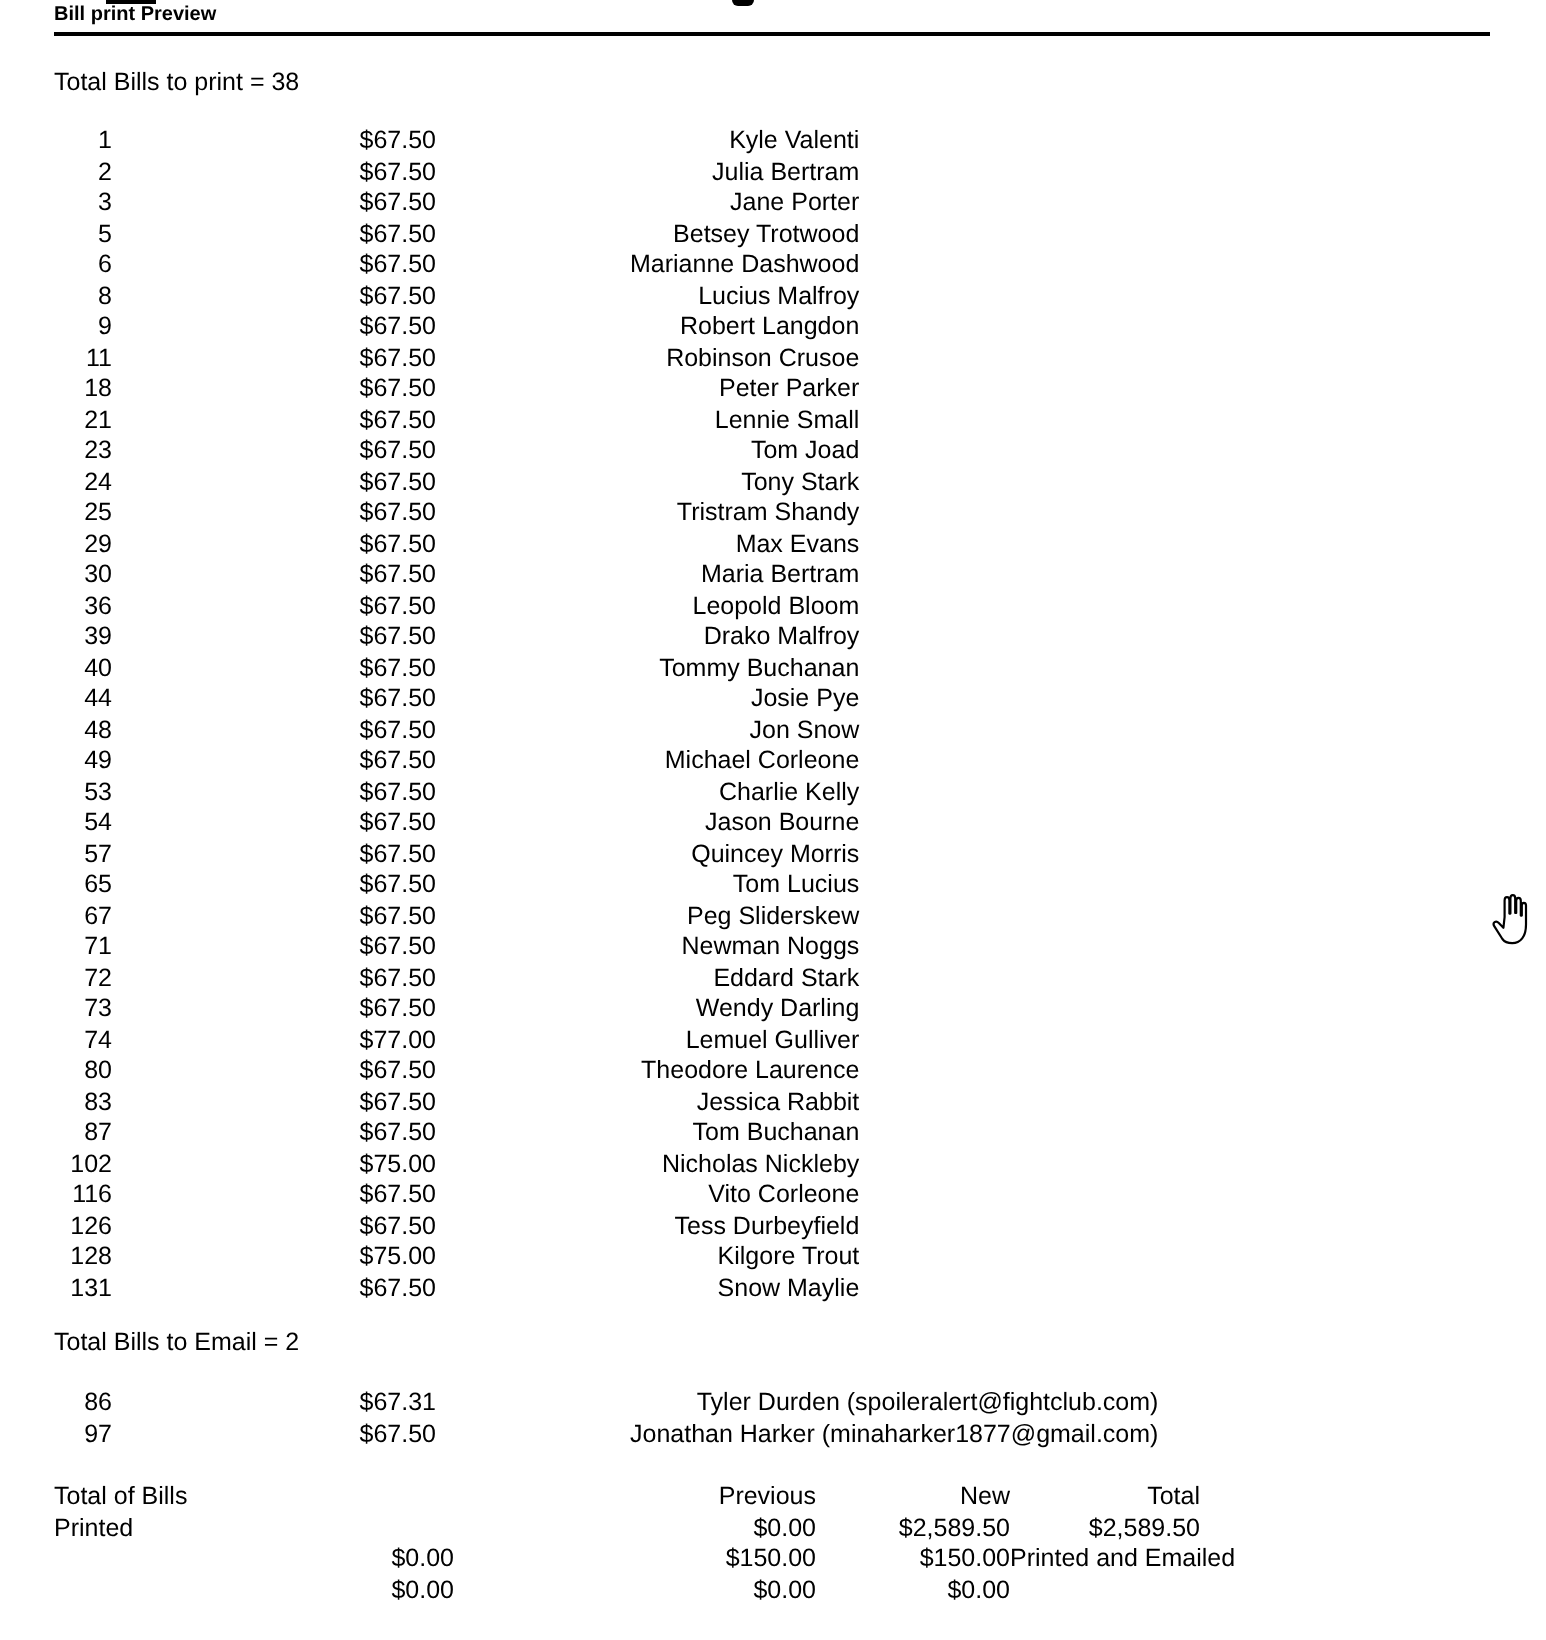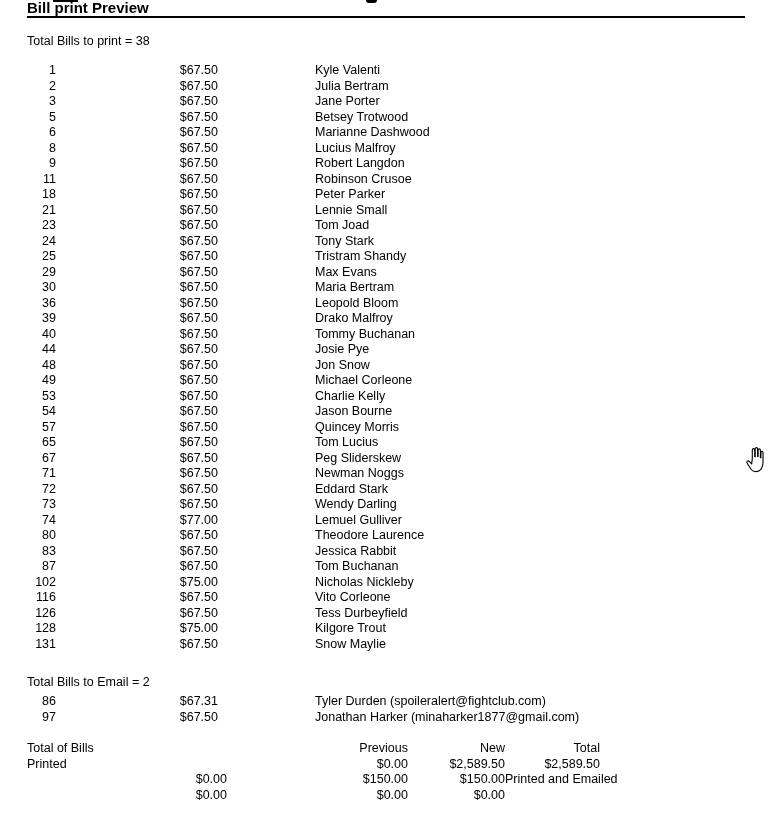--- a/index.html
+++ b/index.html
@@ -11,21 +11,21 @@
     color: #000000;
     font-family: "Liberation Sans", sans-serif;
     font-size: 12.5px;
     line-height: 15.5px;
     overflow: hidden;
   }
   .page-title {
     position: absolute;
     left: 27px;
     top: 0;
-    font-size: 15px;
+    font-size: 10px;
     font-weight: bold;
     line-height: 16px;
     white-space: nowrap;
   }
   .title-rule {
     position: absolute;
     left: 27px;
     top: 15.5px;
     width: 718px;
     height: 2px;
@@ -47,36 +47,36 @@
     height: 3px;
     background: #000000;
     border-radius: 0 0 4px 4px;
   }
   .section-heading {
     position: absolute;
     left: 27px;
     white-space: nowrap;
   }
   #print-heading { top: 34px; }
-  #email-heading { top: 664px; margin-top: 11px; }
+  #email-heading { top: 664px; }
   .bill-rows {
     position: absolute;
     left: 27px;
   }
   #print-rows { top: 63px; }
   #email-rows { top: 694px; }
   .bill-row {
     display: grid;
     grid-template-columns: 29px 162px 97px auto;
     height: 15.5px;
     white-space: nowrap;
   }
   .bill-row .num { text-align: right; }
   .bill-row .amt { text-align: right; }
-  .bill-row .name { text-align: left; }
+  .bill-row .name { text-align: right; }
   .summary {
     position: absolute;
     left: 27px;
     top: 741px;
     display: grid;
     grid-template-columns: 200px 181px 97px 95px;
     grid-auto-rows: 15.5px;
     white-space: nowrap;
   }
   .summary .r { text-align: right; }

